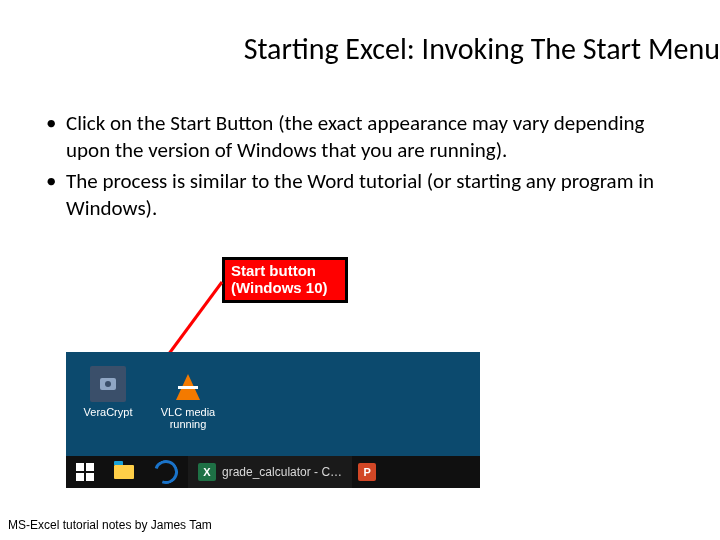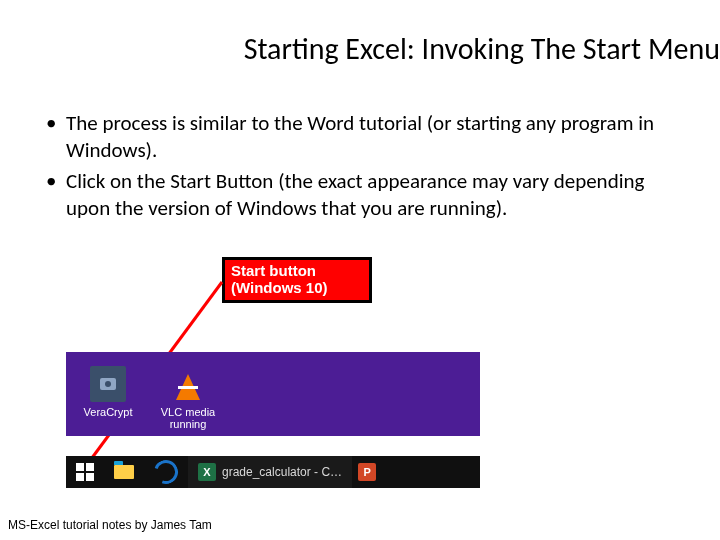--- a/index.html
+++ b/index.html
@@ -26,30 +26,30 @@
   .bullets li::before{
     content:"•";position:absolute;left:8px;top:0;
   }
 
   
   .shot{
     position:absolute;left:66px;top:252px;width:414px;height:236px;
     background:#fff;
   }
   .callout{
-    position:absolute;left:156px;top:5px;width:150px;height:46px;
+    position:absolute;left:156px;top:5px;width:126px;height:46px;
     background:#ff0000;border:3px solid #000;box-sizing:border-box;
     color:#fff;font-weight:700;font-size:15px;line-height:1.15;
     padding:2px 6px;font-family:Arial,sans-serif;
   }
   .arrow-svg{position:absolute;left:0;top:0;pointer-events:none}
 
   .desktop-band{
-    position:absolute;left:0;top:100px;width:414px;height:84px;
-    background:#4c1d95;
+    position:absolute;left:0;top:100px;width:414px;height:104px;
+    background:#0c4a6e;
   }
   .desk-icon{
     position:absolute;text-align:center;color:#fff;font-size:11px;
     width:64px;font-family:"Segoe UI",Arial,sans-serif;
   }
   .desk-icon .tile{
     width:36px;height:36px;margin:0 auto 4px;border-radius:2px;
     display:flex;align-items:center;justify-content:center;
     font-size:18px;
   }
@@ -109,22 +109,22 @@
     font-size:12px;font-family:Liberation Sans, sans-serif;
   }
 </style>
 </head>
 <body>
 
 <div class="title">Starting Excel: Invoking The Start Menu</div>
 
 <div class="bullets">
   <ul>
+    <li>Click on the Start Button (the exact appearance may vary depending upon the version of Windows that you are running).</li>
     <li>The process is similar to the Word tutorial (or starting any program in Windows).</li>
-    <li>Click on the Start Button (the exact appearance may vary depending upon the version of Windows that you are running).</li>
   </ul>
 </div>
 
 <div class="shot">
 
   <div class="callout">
     <span>Start button</span><br>
     <span>(Windows 10)</span>
   </div>
 

